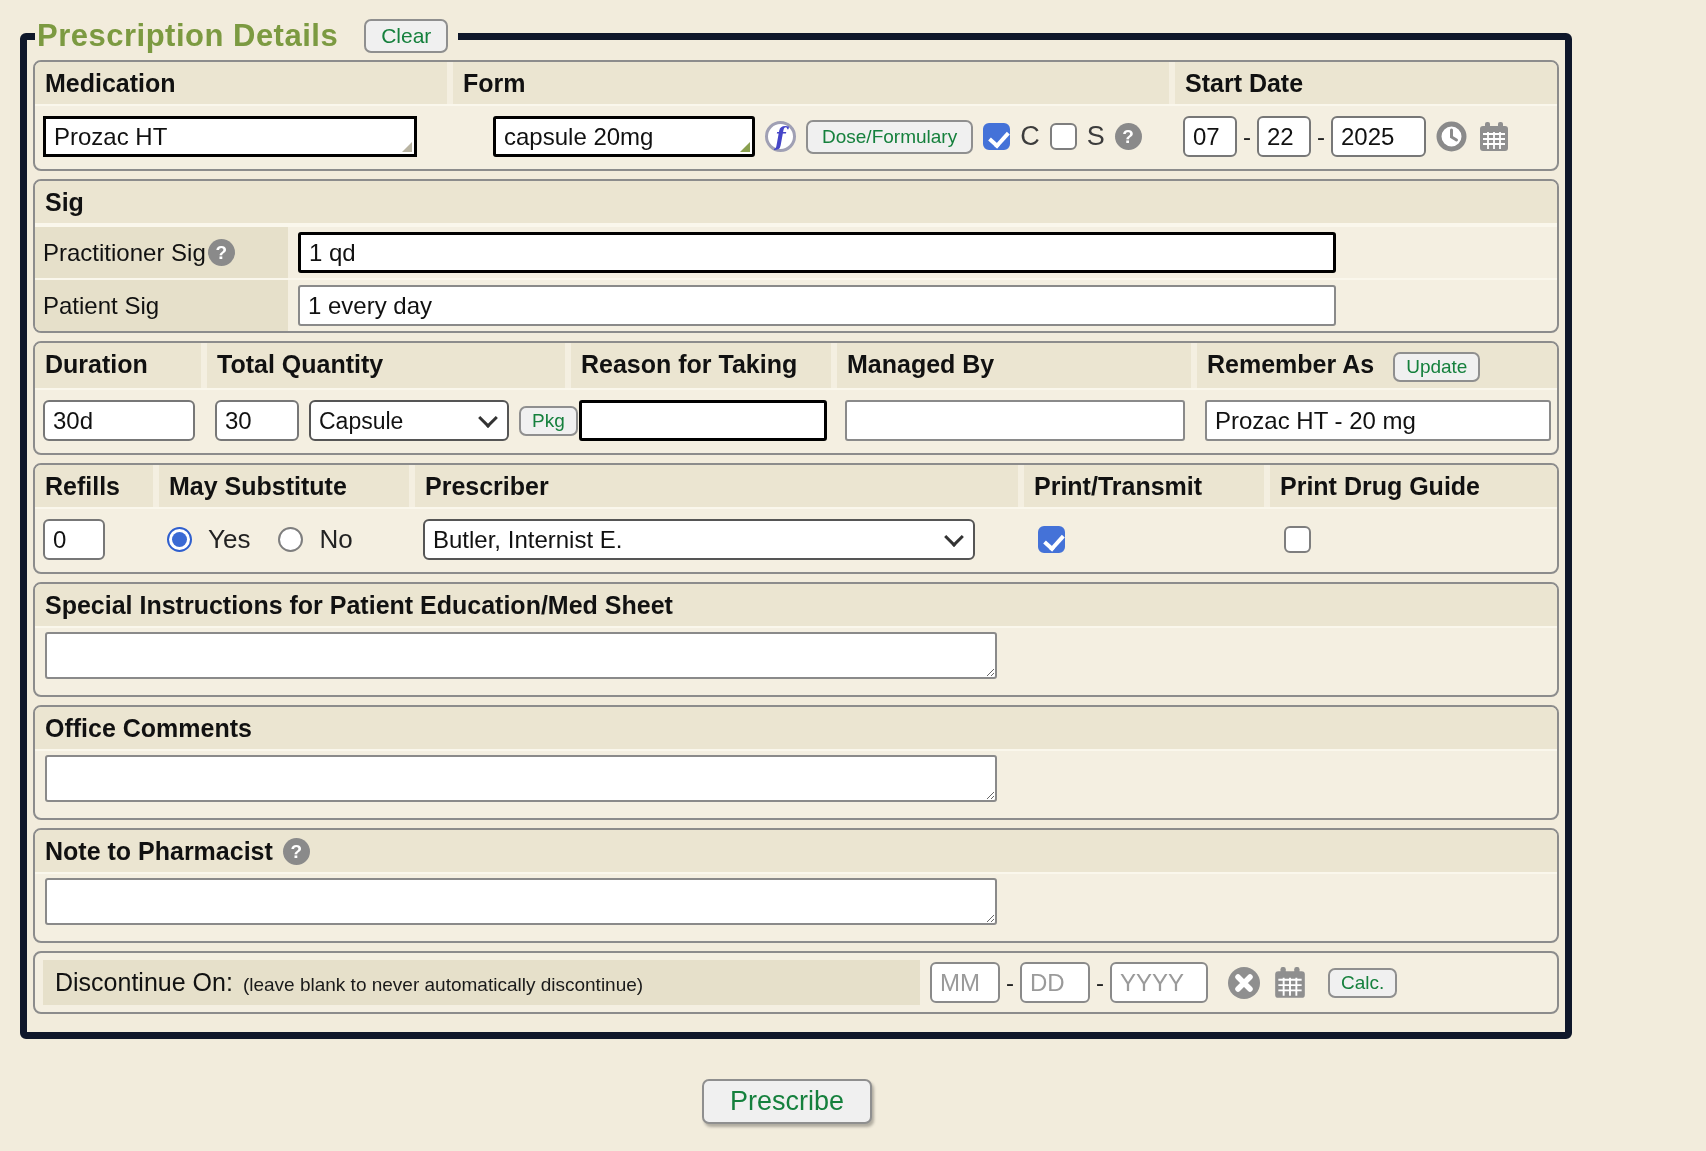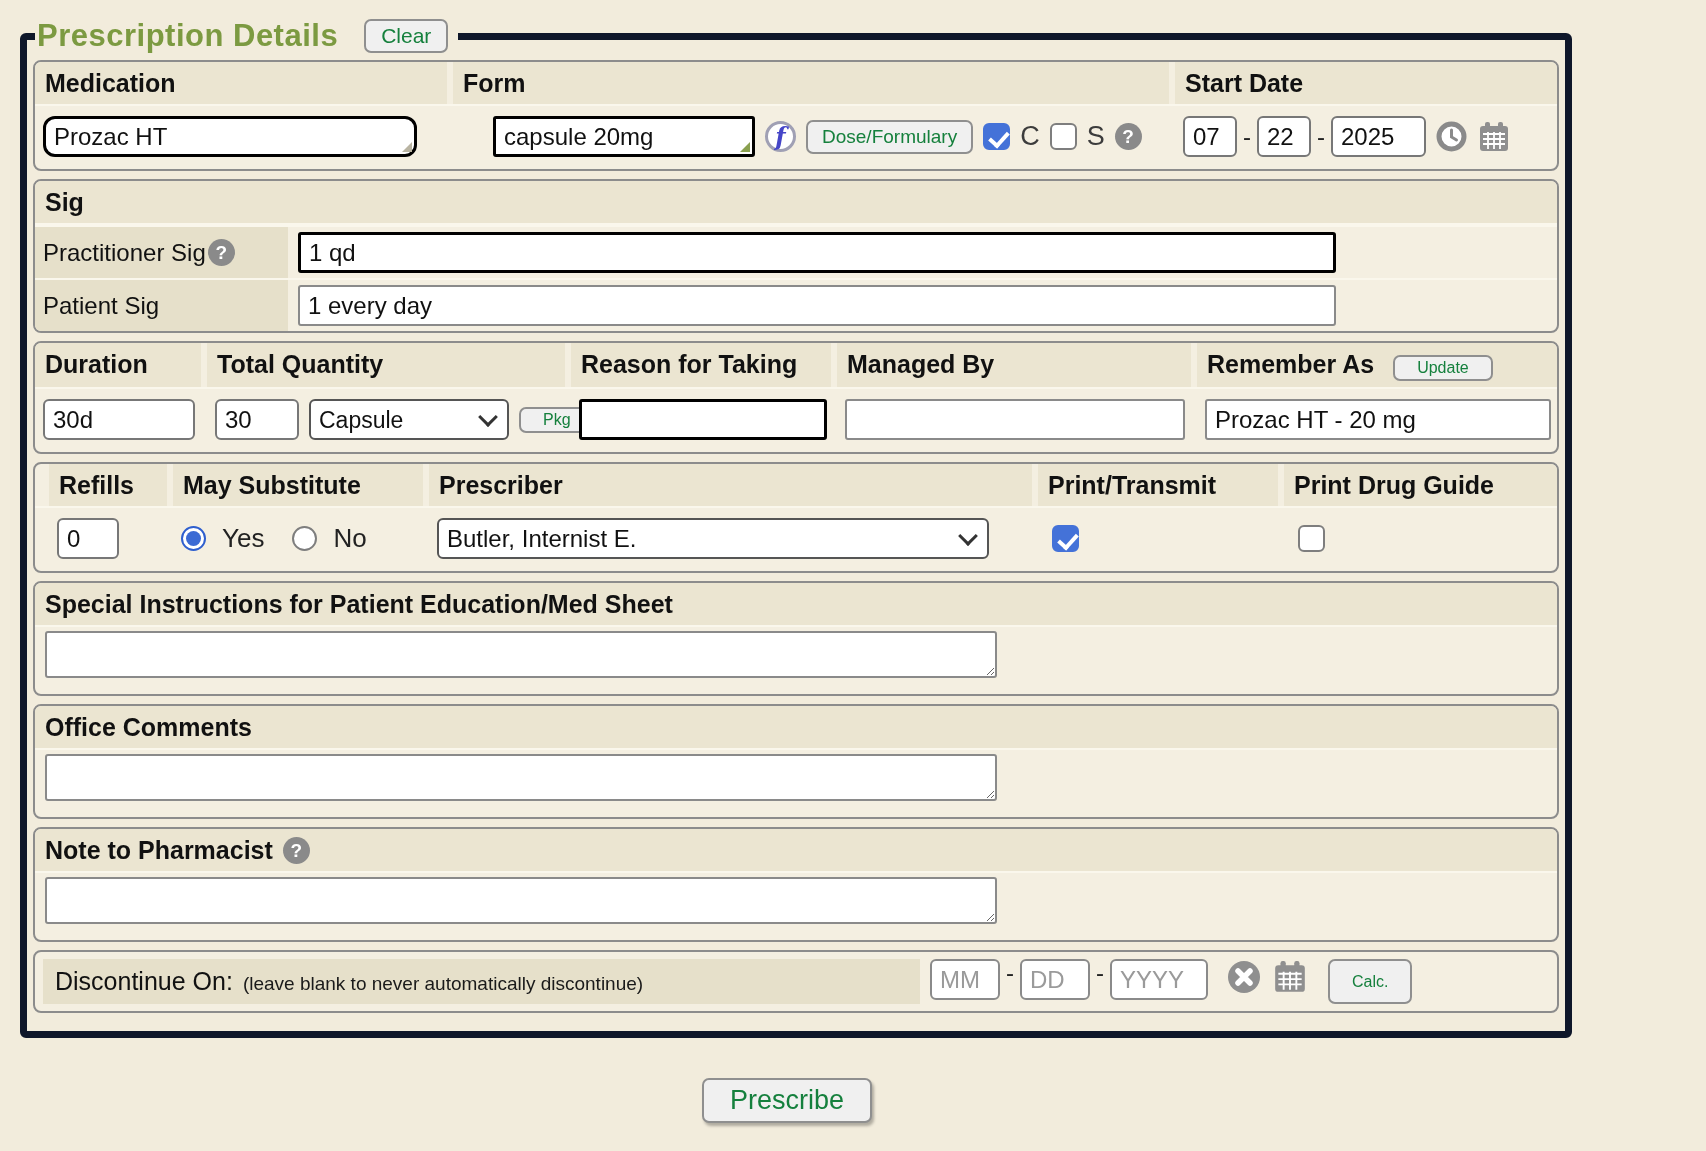--- a/index.html
+++ b/index.html
@@ -29,21 +29,21 @@
     font-family:"Liberation Sans", sans-serif;
     background:#f0f0f0;
     border:2px solid #8f8f8f;
     border-radius:7px;
     font-size:21px;
     padding:3px 15px;
     color:#15803d;
     cursor:pointer;
   }
   .btn.small { font-size:19px; padding:4px 14px; }
-  .btn.tiny  { font-size:16px; padding:2px 22px; }
+  .btn.tiny  { font-size:19px; padding:2px 11px; }
   .btn.prescribe {
     font-size:27px; padding:5px 26px;
     box-shadow:2px 3px 3px rgba(0,0,0,0.28);
   }
 
   
   .box {
     border:2px solid #8c8c8c;
     border-radius:8px;
     background:#f4efe1;
@@ -54,36 +54,36 @@
     background:#ebe5d1;
     font-weight:bold;
     font-size:25px;
     padding:7px 10px 6px 10px;
     white-space:nowrap;
   }
   .hdrbar { border-bottom:2px solid #faf7ec; display:flex; align-items:center; gap:10px; }
 
   .g1 { display:grid; grid-template-columns:412px 716px 1fr; column-gap:6px; }
   .g2 { display:grid; grid-template-columns:166px 358px 260px 354px 1fr; column-gap:6px; }
-  .g3 { display:grid; grid-template-columns:118px 250px 603px 240px 1fr; column-gap:6px;padding-left:14px; }
+  .g3 { display:grid; grid-template-columns:118px 250px 603px 240px 1fr; column-gap:6px; }
   .hdrrow { border-bottom:2px solid #faf7ec; }
   .cell { padding:10px 6px 12px 8px; display:flex; align-items:center; gap:10px; flex-wrap:nowrap; }
 
   
   input[type=text], textarea, select {
     font-family:"Liberation Sans", sans-serif;
     font-size:24px;
     color:#111;
     background:#fff;
     border:2px solid #777;
     border-radius:6px;
     padding:3px 8px;
     height:41px;
   }
-  input.focus { border:3px solid #000; border-radius:12px; }
+  input.focus { border:3px solid #000; border-radius:0; }
   input.sq { border-radius:3px; }
   input.focus.sq { border-radius:3px; }
   input.thin { border:2px solid #8a8a8a; border-radius:3px; }
   .mono { font-family:"DejaVu Sans Mono", monospace; font-size:22px; }
   input::placeholder { color:#9a9a9a; opacity:1; }
 
   .med-in { width:374px; }
   .form-in { width:262px; border-radius:4px;margin-left:32px; }
   .date-in { width:54px; }
   .year-in { width:95px; }
@@ -167,21 +167,21 @@
   }
   select { appearance:none; -webkit-appearance:none; padding-right:44px; border-color:#555; }
   .unit-sel { width:200px; font-size:23px; }
   .presc-sel { width:552px; }
 
   
   textarea { width:952px; height:47px; border:2px solid #8a8a8a; border-radius:3px; resize:both; }
   .ta-pad { padding:4px 8px 12px 10px; }
 
   
-  .disc-box { display:flex; gap:10px; padding:7px 8px; }
+  .disc-box { display:flex; align-items:center; gap:10px; padding:7px 8px; }
   .disc-lbl {
     background:#e6e0ca; width:877px; flex:0 0 auto;
     font-size:25px; padding:8px 12px;
     display:flex; align-items:baseline; gap:10px; white-space:nowrap;
   }
   .disc-hint { font-size:19px; color:#1a1a1a; }
 
   .prescribe-row { width:1534px; text-align:center; margin-top:40px; }
 </style>
 </head>

